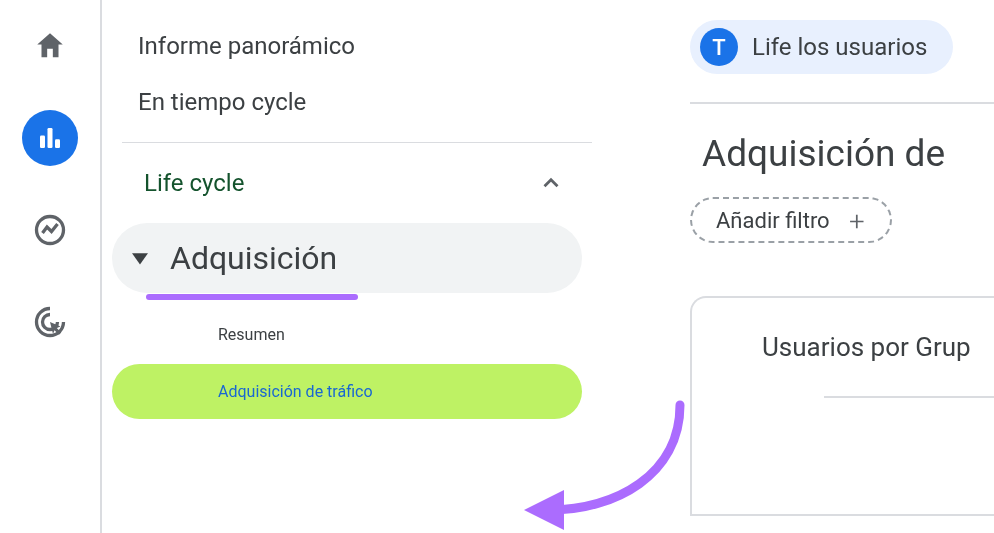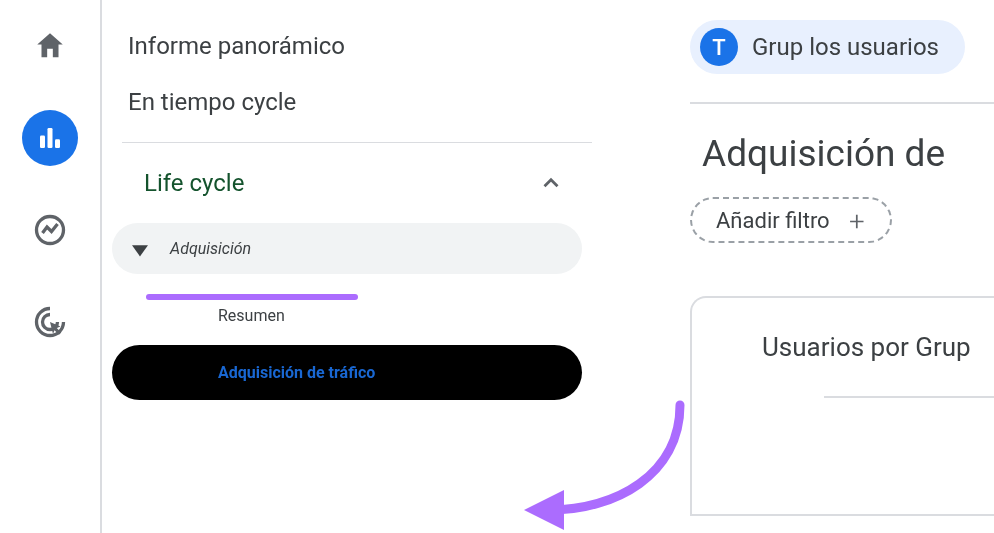--- a/index.html
+++ b/index.html
@@ -49,21 +49,21 @@
     position: absolute;
     left: 102px; top: 0;
     width: 490px;
     padding-top: 18px;
   }
   .nav-top {
     padding: 0 0 8px 0;
   }
   .nav-top .nav-link {
     display: block;
-    padding: 14px 0 14px 26px;
+    padding: 14px 0 14px 36px;
     font-size: 24px;
     color: #3c4043;
     cursor: pointer;
   }
   .hr {
     height: 1px;
     background: #dadce0;
     margin: 4px 0 4px 20px;
   }
   .section-header {
@@ -76,26 +76,25 @@
   }
   .chev {
     width: 26px; height: 26px;
   }
   .group {
     background: #f1f3f4;
     border-radius: 50px;
     margin: 4px 10px 6px 10px;
     padding: 16px 24px 16px 20px;
     display: flex;
-    align-items: flex-end;
-    font-size: 16px;
+    align-items: center;
+    font-size: 32px;
     color: #3c4043;
     cursor: pointer;
     position: relative;
-    font-style: italic;
   }
   .group .tri {
     margin-right: 22px;
   }
   .underline {
     position: absolute;
     left: 146px;
     top: 294px;
     width: 212px;
     height: 6px;
@@ -106,23 +105,23 @@
   .sub-items { padding-top: 6px; }
   .sub-item {
     padding: 18px 0 18px 106px;
     font-size: 16px;
     color: #3c4043;
     cursor: pointer;
     border-radius: 50px;
     margin: 2px 10px;
   }
   .sub-item.selected {
-    background: #000000;
+    background: #bef264;
     color: #1967d2;
-    font-weight: 700;
+    font-weight: 400;
   }
 
   
   .main {
     position: absolute;
     left: 690px;
     top: 20px;
     right: 0;
   }
   .chip {
@@ -261,21 +260,21 @@
     <div class="sub-item">Resumen</div>
     <div class="sub-item selected">Adquisición de tráfico</div>
   </div>
 </div>
 
 <div class="underline"></div>
 
 <div class="main">
   <div class="chip">
     <span class="badge">T</span>
-    <span>Grup los usuarios</span>
+    <span>Life los usuarios</span>
   </div>
   <div class="main-hr"></div>
   <div class="page-title">Adquisición de</div>
   <div class="filter-btn">
     <span>Añadir filtro</span>
     <span class="plus">＋</span>
   </div>
 </div>
 
 <div class="panel-card">

